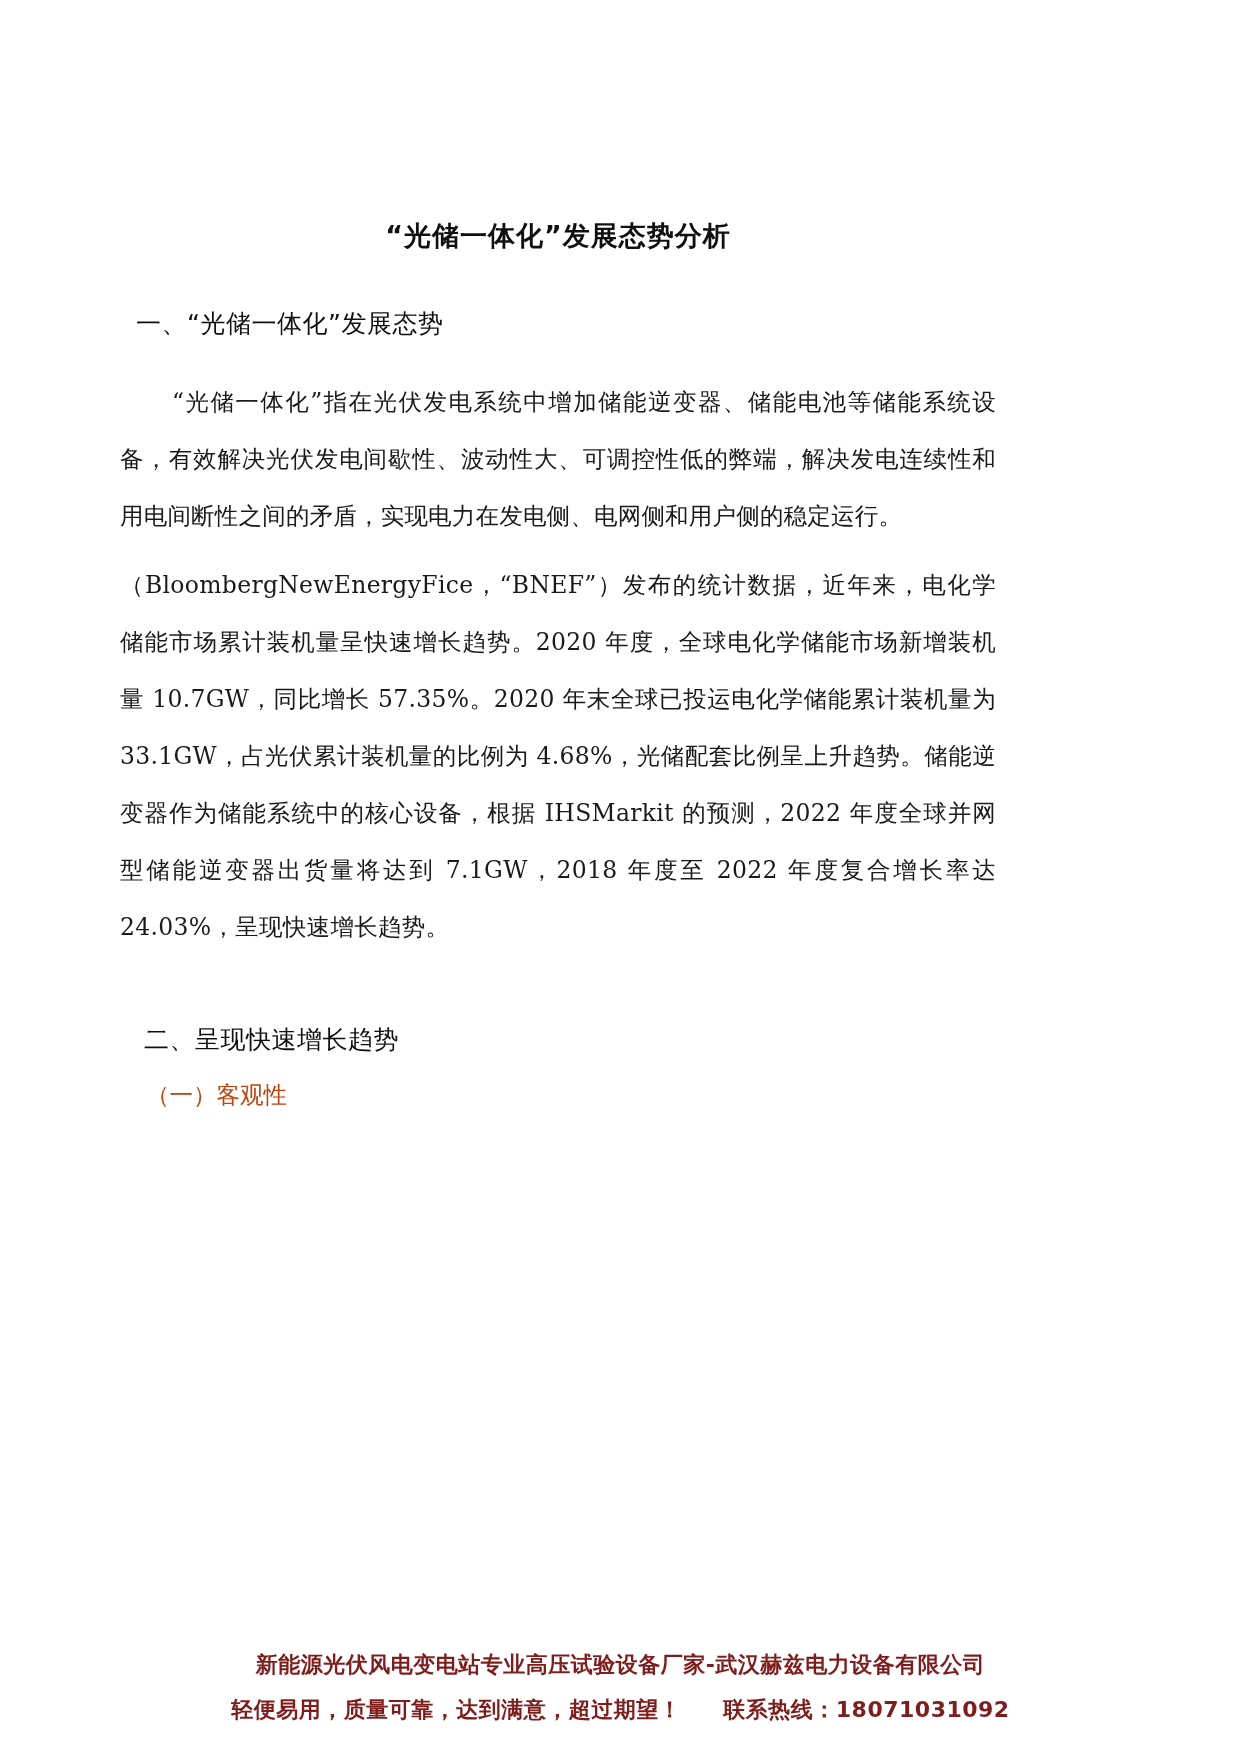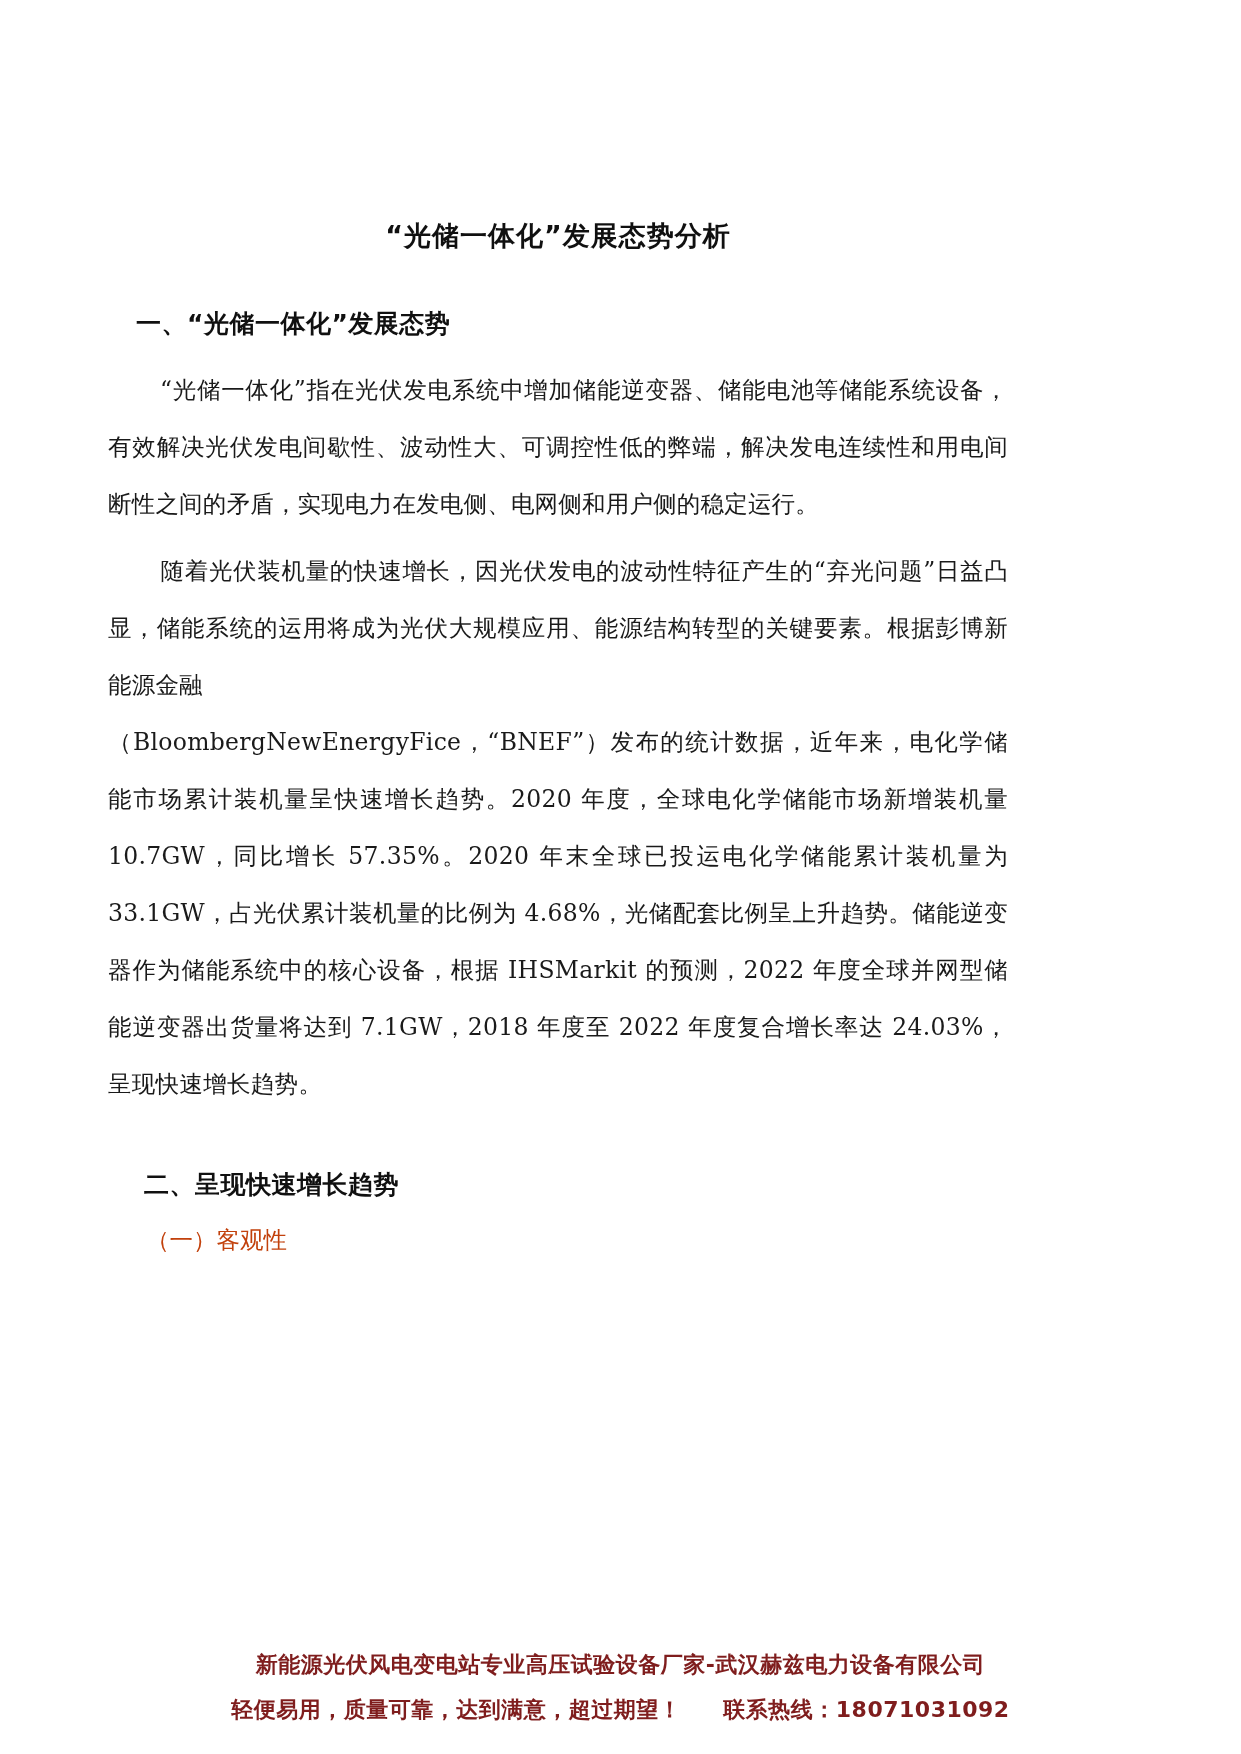--- a/index.html
+++ b/index.html
@@ -34,37 +34,37 @@
     font-weight: bold;
     letter-spacing: 1px;
     margin: 12px;
     padding-top: 208px;
     line-height: 1.2;
     font-family: "DejaVu Sans", "Liberation Sans", sans-serif;
     color: #101010;
   }
   .section-heading {
     font-size: 25px;
-    font-weight: bold;
+    font-weight: normal;
     margin: 0;
     padding-top: 44px;
     padding-left: 28px;
     line-height: 1.25;
     letter-spacing: 0.5px;
     font-family: "DejaVu Sans", "Liberation Sans", sans-serif;
     color: #101010;
   }
   .section-heading.second {
     padding-top: 56px;
     padding-left: 36px;
   }
   .para {
     font-size: 23.5px;
     line-height: 57px;
-    margin: 0;
+    margin: 12px;
     text-align: justify;
     text-justify: inter-ideograph;
     letter-spacing: 0.2px;
     color: #1a1a1a;
   }
   .para.first-para {
     padding-top: 22px;
   }
   .para.next-para {
     padding-top: 10px;
@@ -116,21 +116,20 @@
 
 <div class="page">
   <div class="content">
 
     <h1 class="doc-title">“光储一体化”发展态势分析</h1>
 
     <h2 class="section-heading">一、“光储一体化”发展态势</h2>
 
     <p class="para first-para"><span class="indent"></span><span>“光储一体化”指在光伏发电系统中增加储能逆变器、储能电池等储能系统设备，有效解决光伏发电间歇性、波动性大、可调控性低的弊端，解决发电连续性和用电间断性之间的矛盾，实现电力在发电侧、电网侧和用户侧的稳定运行。</span></p>
 
-    <p class="para next-para"><span class="indent"></span><span>随着光伏装机量的快速增长，因光伏发电的波动性特征产生的“弃光问题”日益凸显，储能系统的运用将成为光伏大规模应用、能源结构转型的关键要素。根据彭博新能源金融</span></p>
 
     <p class="para"><span class="latin">（BloombergNewEnergyFice，“BNEF”）发布的统计数据，近年来，电化学储能市场累计装机量呈快速增长趋势。2020 年度，全球电化学储能市场新增装机量 10.7GW，同比增长 57.35%。2020 年末全球已投运电化学储能累计装机量为 33.1GW，占光伏累计装机量的比例为 4.68%，光储配套比例呈上升趋势。储能逆变器作为储能系统中的核心设备，根据 IHSMarkit 的预测，2022 年度全球并网型储能逆变器出货量将达到 7.1GW，2018 年度至 2022 年度复合增长率达 24.03%，呈现快速增长趋势。</span></p>
 
     <h2 class="section-heading second">二、呈现快速增长趋势</h2>
 
     <p class="subhead">（一）客观性</p>
 
   </div>
 
   <div class="footer">

